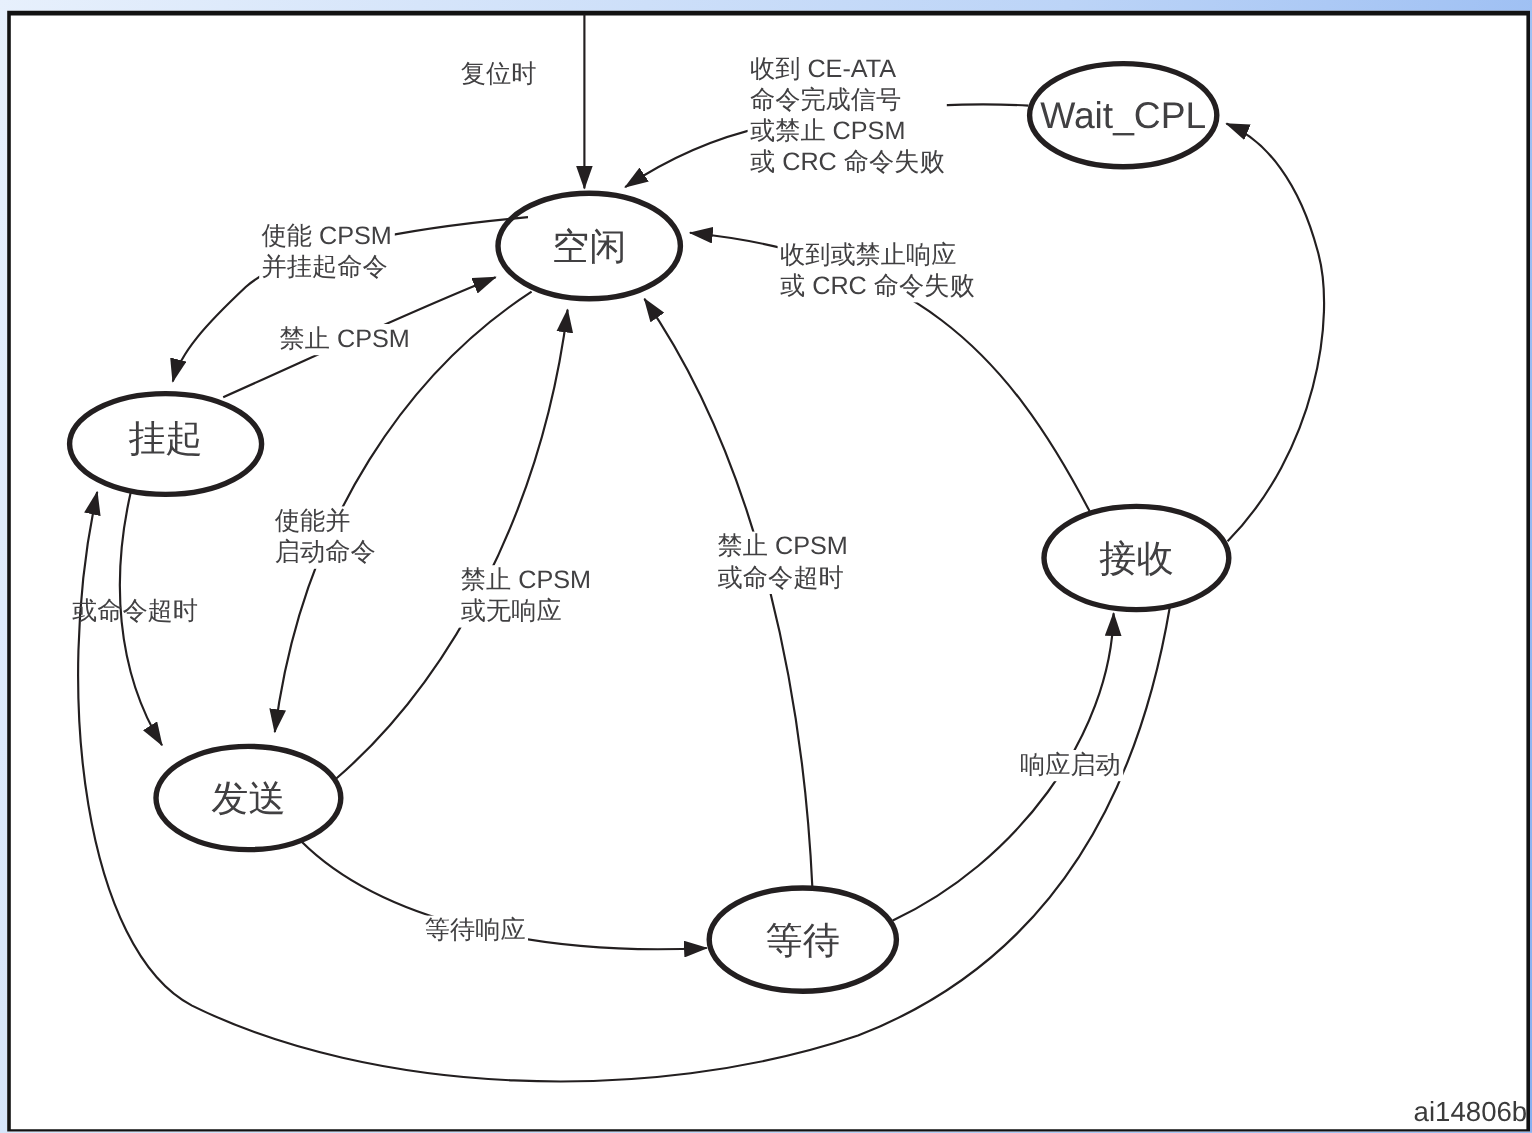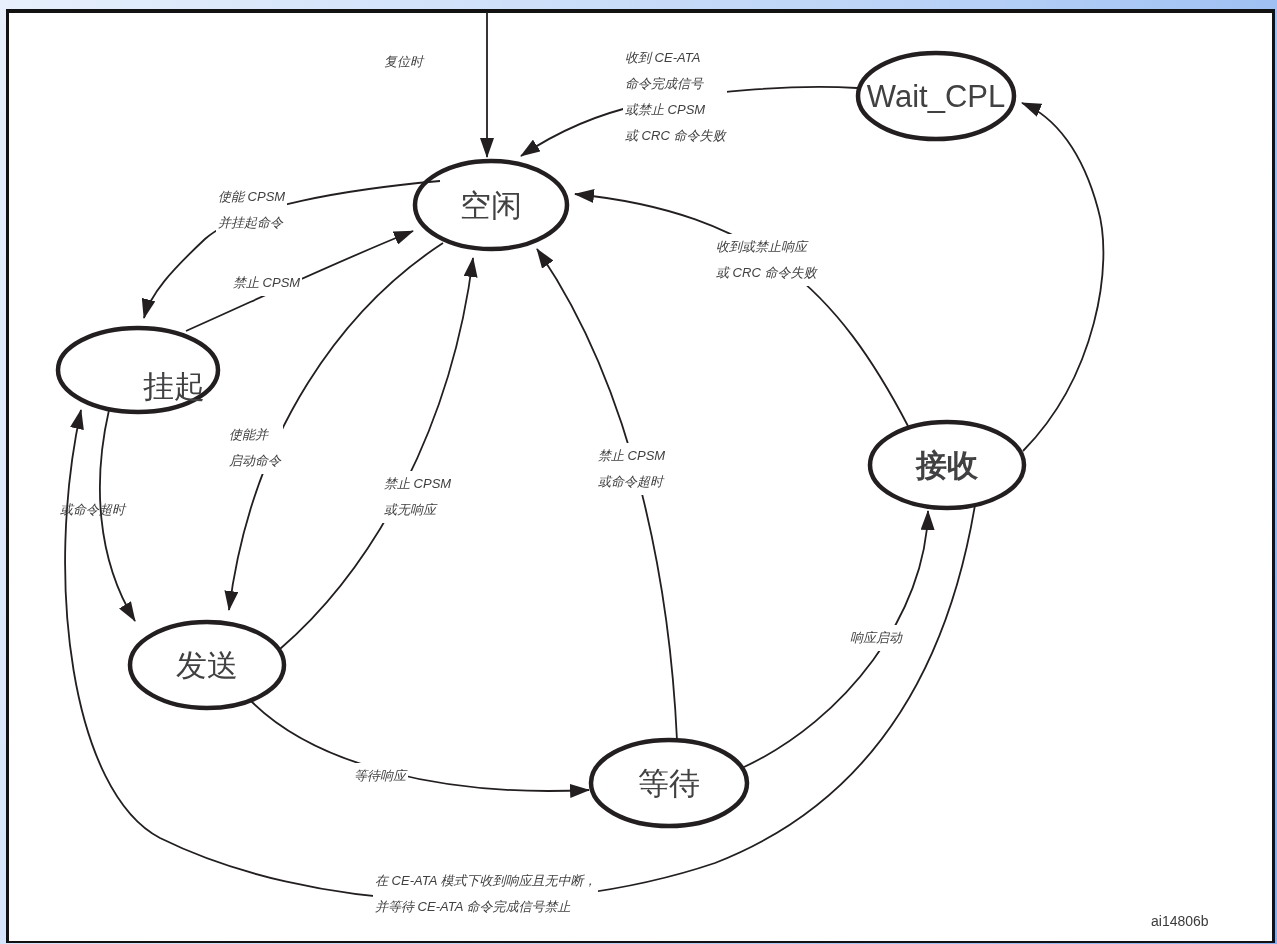--- a/index.html
+++ b/index.html
@@ -27,42 +27,42 @@
   }
   svg.diagram path.edge{
     fill:none;stroke:#231f20;stroke-width:1.8px;
   }
   svg.diagram ellipse.state{
     fill:#ffffff;stroke:#231f20;stroke-width:4.5px;
   }
   .lbl{
     position:absolute;
     color:#414042;
-    font-size:13px;
+    font-size:21px;
     line-height:26px;
     white-space:pre-line;
     background:#ffffff;
     padding:0 2px;
-    font-style:italic;
   }
   .lbl.nobg{background:transparent;}
   .state-label{
     position:absolute;
     transform:translate(-50%,-50%);
     color:#414042;
     font-size:31px;
     white-space:nowrap;
     background:transparent;
     padding:0;
   }
   .fig-code{
     position:absolute;
     color:#3b3b3b;
-    font-size:14px;
+    font-size:23px;
     background:transparent;
+    margin-left:27px;
   }
 </style>
 </head>
 <body>
 
 <div class="canvas">
 
   <div class="page-frame"></div>
 
   <svg class="diagram" viewBox="0 0 1277 944">
@@ -88,43 +88,41 @@
     <path class="edge" marker-end="url(#arrow)" d="M 109 410 C 93 480, 96 558, 135 621"></path>
     <path class="edge" marker-end="url(#arrow)" d="M 251 701 C 316 766, 445 797, 589 790"></path>
     <path class="edge" marker-end="url(#arrow)" d="M 677 740 C 670 590, 636 392, 537 249"></path>
     <path class="edge" marker-end="url(#arrow)" d="M 744 767 C 845 720, 926 614, 928 511"></path>
     <path class="edge" marker-end="url(#arrow)" d="M 908 426 C 838 292, 760 213, 575 194"></path>
     <path class="edge" marker-end="url(#arrow)" d="M 1023 451 C 1096 377, 1114 264, 1098 209 C 1083 153, 1056 117, 1022 103"></path>
     <path class="edge" marker-end="url(#arrow)" d="M 975 505 C 952 642, 890 795, 715 863 C 540 922, 310 912, 160 838 C 72 792, 44 580, 81 410"></path>
   </svg>
 
   <div class="state-label" style="left:491px;top:206px;">空闲</div>
-  <div class="state-label" style="left:138px;top:387px;margin-left:36px;">挂起</div>
+  <div class="state-label" style="left:138px;top:366px;">挂起</div>
   <div class="state-label" style="left:207px;top:666px;">发送</div>
   <div class="state-label" style="left:669px;top:784px;">等待</div>
-  <div class="state-label" style="left:947px;top:466px;font-weight:bold;">接收</div>
+  <div class="state-label" style="left:947px;top:466px;">接收</div>
   <div class="state-label" style="left:936px;top:97px;">Wait_CPL</div>
 
   <div class="lbl nobg" style="left:382px;top:49px;">复位时</div>
   <div class="lbl" style="left:623px;top:45px;">收到 CE-ATA
 命令完成信号
 或禁止 CPSM
 或 CRC 命令失败</div>
   <div class="lbl" style="left:216px;top:184px;">使能 CPSM
 并挂起命令</div>
   <div class="lbl" style="left:231px;top:270px;">禁止 CPSM</div>
-  <div class="lbl" style="left:714px;top:200px;margin-top:34px;">收到或禁止响应
+  <div class="lbl" style="left:648px;top:200px;">收到或禁止响应
 或 CRC 命令失败</div>
   <div class="lbl" style="left:227px;top:422px;">使能并
 启动命令</div>
   <div class="lbl" style="left:382px;top:471px;">禁止 CPSM
 或无响应</div>
   <div class="lbl" style="left:596px;top:443px;">禁止 CPSM
 或命令超时</div>
   <div class="lbl nobg" style="left:58px;top:497px;">或命令超时</div>
   <div class="lbl" style="left:352px;top:763px;">等待响应</div>
   <div class="lbl" style="left:848px;top:625px;">响应启动</div>
-  <div class="lbl" style="left:373px;top:868px;">在 CE-ATA 模式下收到响应且无中断，
-并等待 CE-ATA 命令完成信号禁止</div>
 
   <div class="fig-code" style="left:1151px;top:913px;">ai14806b</div>
 
 </div>
 
 </body></html>

